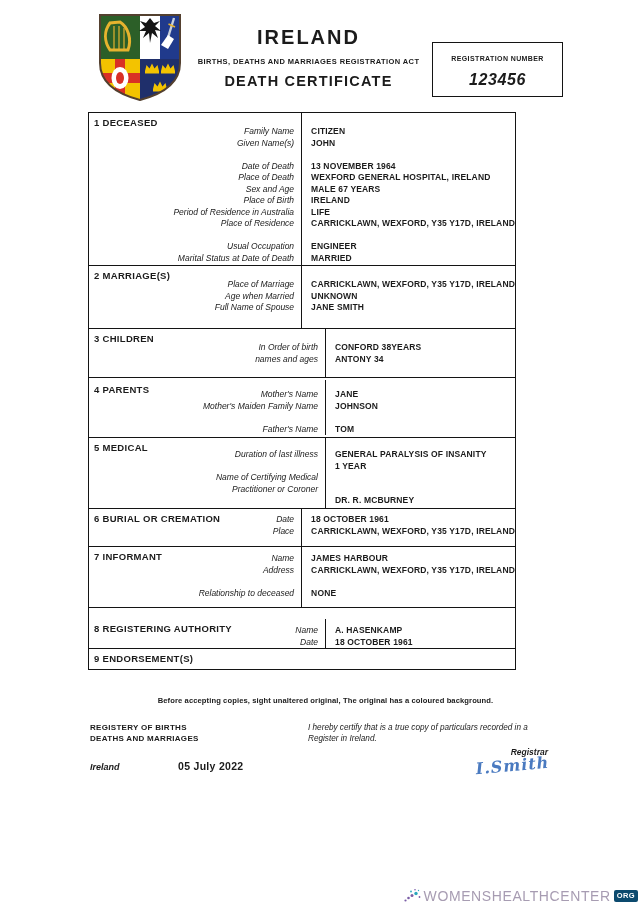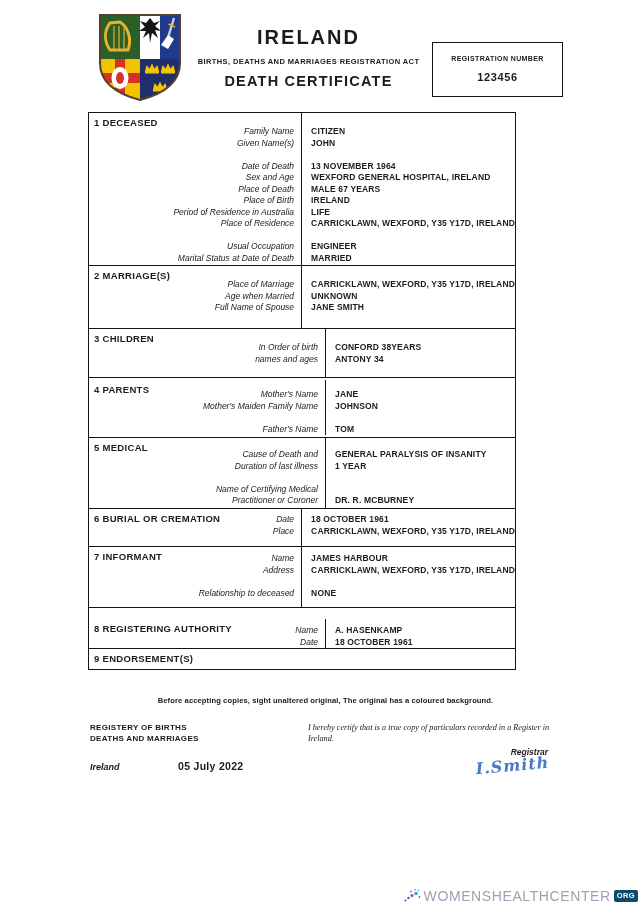--- a/index.html
+++ b/index.html
@@ -12,40 +12,40 @@
   .coa { position:absolute; left:95px; top:11px; width:90px; height:92px; }
   .title-block { position:absolute; left:185px; top:26px; width:247px; text-align:center; }
   .country-title { font-size:20px; font-weight:700; letter-spacing:2px; }
   .act-line { font-size:7.5px; font-weight:700; letter-spacing:.4px; margin-top:8px; }
   .cert-title { font-size:14.5px; font-weight:700; letter-spacing:1.2px; margin-top:7px; }
   .regbox {
     position:absolute; left:432px; top:42px; width:131px; height:55px;
     border:1.5px solid #141414; text-align:center;
   }
   .regbox .rlabel { font-size:7px; font-weight:700; letter-spacing:.4px; margin-top:12px; }
-  .regbox .rnum  { font-size:11px; font-weight:700; letter-spacing:.6px; margin-top:9px; }
+  .regbox .rnum  { font-size:16px; font-weight:700; letter-spacing:.6px; margin-top:9px;font-style:italic; }
 
   
   .cert-table { position:absolute; left:88px; top:112px; width:428px; border:1px solid #141414; }
   .trow { display:flex; border-bottom:1px solid #141414; }
   .trow:last-child { border-bottom:none;flex-direction:column; }
   .tleft { width:237px; border-right:1px solid #141414; position:relative; }
   .stitle { position:absolute; top:4px; left:5px; font-size:9.5px; font-weight:700; letter-spacing:.3px; white-space:nowrap; }
   .labels { text-align:right; padding-right:7px; }
   .lline { height:11.5px; line-height:11.5px; font-size:8.5px; font-style:italic; white-space:pre; }
   .tright { flex:1; padding-left:9px; }
   .vline { height:11.5px; line-height:11.5px; font-size:8.5px; font-weight:700; letter-spacing:.15px; white-space:pre; }
 
   
   .copy-note { position:absolute; left:88px; top:696px; width:475px; text-align:center;
                font-size:7.6px; font-weight:700; letter-spacing:.1px; }
   .registry  { position:absolute; left:90px; top:722px; font-size:8px; font-weight:700;
                line-height:11px; letter-spacing:.3px; }
   .certify   { position:absolute; left:308px; top:722px; width:245px; font-size:8.2px;
-               font-style:italic; line-height:11px;font-family:Liberation Serif, serif; }
+               font-style:italic; line-height:11px; }
   .registrar-label { position:absolute; left:430px; top:747px; width:118px; text-align:right;
                font-size:8.5px; font-style:italic; font-weight:700; }
   .signature { position:absolute; left:455px; top:756px; width:115px; text-align:center;
                font-family:"DejaVu Serif", serif; font-style:italic; font-weight:700;
                font-size:16px; letter-spacing:1px; transform:rotate(-5deg); }
   .place-line { position:absolute; left:90px; top:762px; font-size:9px; font-weight:700; font-style:italic; }
   .date-line  { position:absolute; left:178px; top:760px; font-size:10.5px; font-weight:700; letter-spacing:.3px; }
 
   
   .brand { position:absolute; right:6px; top:888px; display:flex; align-items:center; gap:3px; }
@@ -112,22 +112,22 @@
 
   <div class="cert-table" id="cert-table">
       <div class="trow" style="height: 153px;">
         <div class="tleft">
           <div class="stitle">1 DECEASED</div>
           <div class="labels" style="padding-top: 13px;">
             <div class="lline">Family Name</div>
             <div class="lline">Given Name(s)</div>
             <div class="lline"></div>
             <div class="lline">Date of Death</div>
+            <div class="lline">Place of Death</div>
             <div class="lline">Sex and Age</div>
-            <div class="lline">Place of Death</div>
             <div class="lline">Place of Birth</div>
             <div class="lline">Period of Residence in Australia</div>
             <div class="lline">Place of Residence</div>
             <div class="lline"></div>
             <div class="lline">Usual Occupation</div>
             <div class="lline">Marital Status at Date of Death</div>
           </div>
         </div>
         <div class="tright">
           <div class="values" style="padding-top: 13px;">
@@ -194,21 +194,20 @@
             <div class="vline">JOHNSON</div>
             <div class="vline"></div>
             <div class="vline">TOM</div>
           </div>
         </div>
       </div>
       <div class="trow" style="height: 71px;">
         <div class="tleft">
           <div class="stitle">5 MEDICAL</div>
           <div class="labels" style="padding-top: 11px;">
-            <div class="lline">Cause of Death and</div>
             <div class="lline">Duration of last illness</div>
             <div class="lline"></div>
             <div class="lline">Name of Certifying Medical</div>
             <div class="lline">Practitioner or Coroner</div>
           </div>
         </div>
         <div class="tright">
           <div class="values" style="padding-top: 11px;">
             <div class="vline">GENERAL PARALYSIS OF INSANITY</div>
             <div class="vline">1 YEAR</div>

